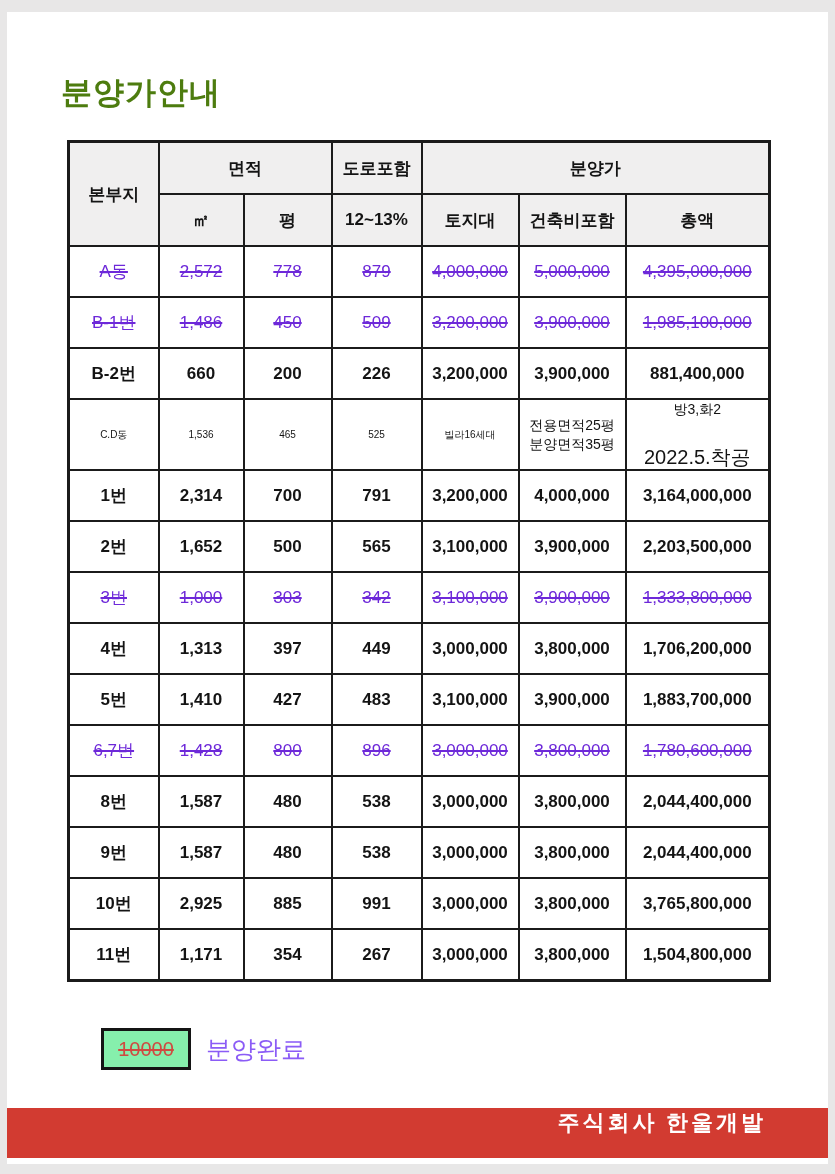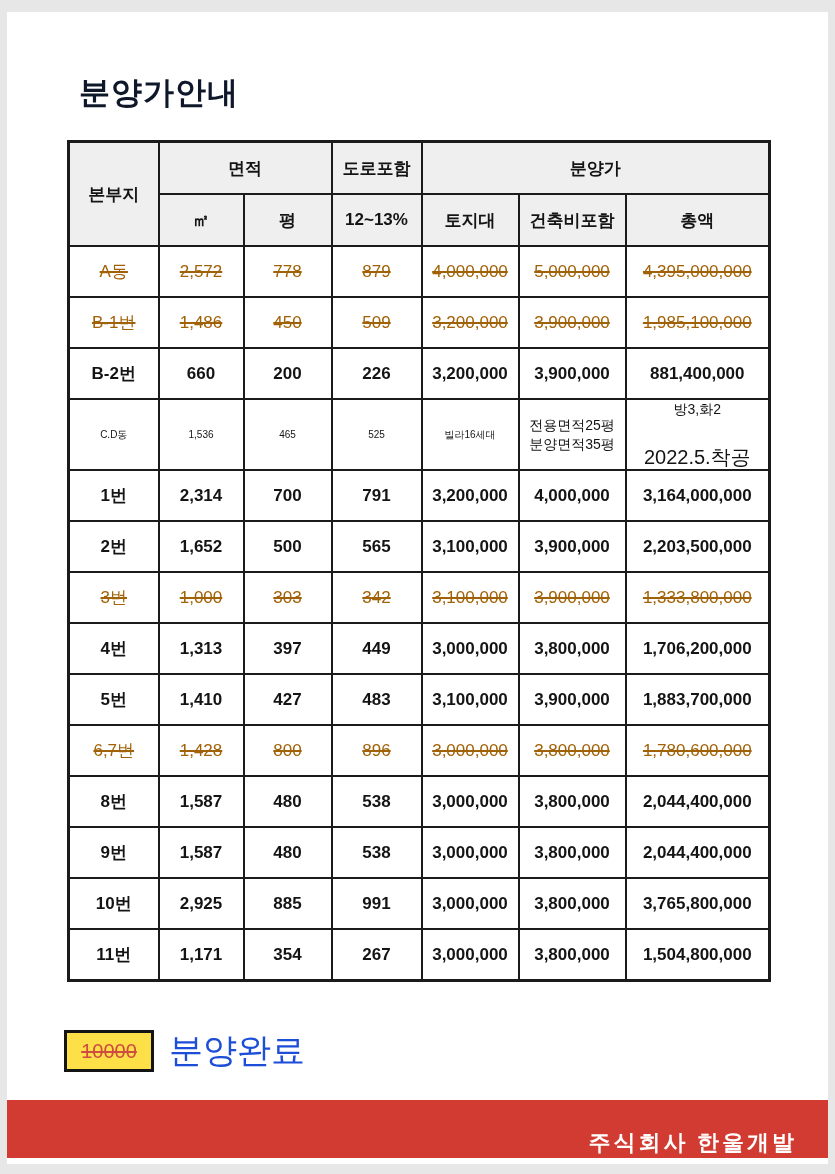--- a/index.html
+++ b/index.html
@@ -7,67 +7,68 @@
     width:835px; height:1174px; position:relative;
     background:#e8e7e7;
     font-family:"Liberation Sans", sans-serif;
     overflow:hidden;
   }
   .page {
     position:absolute; top:12px; left:7px; right:7px; bottom:10px;
     background:#ffffff;
   }
   .title {
-    position:absolute; left:72px; top:60px;
-    font-size:31px; font-weight:bold; color:#0f172a; letter-spacing:1px;
+    position:absolute; left:54px; top:60px;
+    font-size:31px; font-weight:bold; color:#4d7c0f; letter-spacing:1px;
   }
   table.price {
     position:absolute; left:60px; top:128px;
     border-collapse:collapse; table-layout:fixed; width:701px;
     border:3px solid #1b1b1b;
   }
   table.price td {
     border:2px solid #1b1b1b;
     text-align:center; vertical-align:middle;
     font-size:17px; color:#141414;
     padding:0 2px;
     overflow:hidden;
   }
   thead td {
     background:#f0efef; font-weight:bold; height:50px;margin-left:44px;
   }
   tbody td { height:49px; background:#ffffff; }
   tr.row-bold td { font-weight:bold; }
   tr.row-sold td {
-    color:#a16207; font-weight:normal;
+    color:#6d28d9; font-weight:normal;
     text-decoration:line-through;
     text-decoration-thickness:2px;
   }
   tr.row-special td { font-weight:normal; font-size:10px; }
   tr.row-special td.multi { font-size:14px; line-height:1.3; }
   tr.row-special td:nth-child(7) .cl:nth-child(2) { font-size:20px; line-height:1.15;margin-top:28px; }
   .legend {
     position:absolute; left:57px; top:1016px;
     display:flex; align-items:center; gap:15px;
   }
   .legend-box {
     width:84px; height:36px; border:3px solid #141414;
     display:flex; align-items:center; justify-content:center;
-    background:#fde047;
+    background:#86efac;
+    margin-left:37px;
   }
   .legend-sample {
     color:#cf4a40; font-size:20px;
     text-decoration:line-through; text-decoration-thickness:2px;
   }
-  .legend-label { font-size:34px; color:#1d4ed8; }
+  .legend-label { font-size:25px; color:#8b5cf6; }
   .footer-bar {
-    position:absolute; left:0; right:0; bottom:6px; height:58px;
+    position:absolute; left:0; right:0; bottom:6px; height:50px;
     background:#d23b31;
-    display:flex; align-items:flex-end; justify-content:flex-end;
-    padding-right:31px; box-sizing:border-box;
+    display:flex; align-items:flex-start; justify-content:flex-end;
+    padding-right:62px; box-sizing:border-box;
   }
   .footer-text {
     color:#ffffff; font-family:"Liberation Serif", serif;
     font-weight:bold; font-size:22px; letter-spacing:3px;
   }
   
   col.c-site{width:90px} col.c-sqm{width:85px} col.c-pyeong{width:88px}
   col.c-road{width:90px} col.c-land{width:97px} col.c-con{width:107px}
   col.c-total{width:144px}
 </style>

